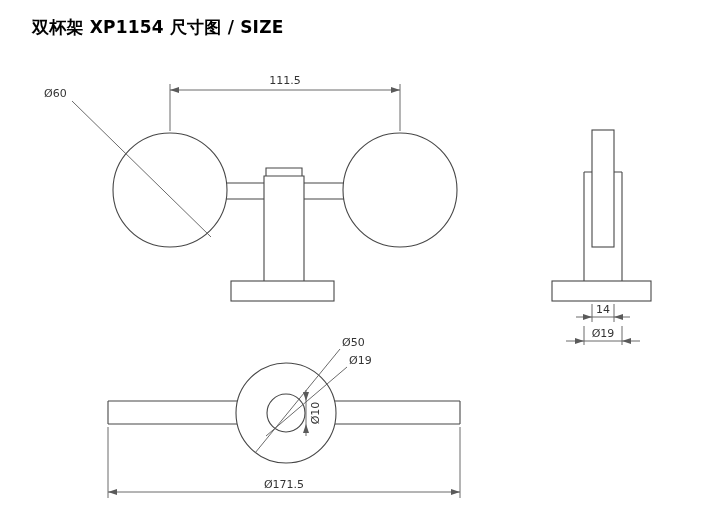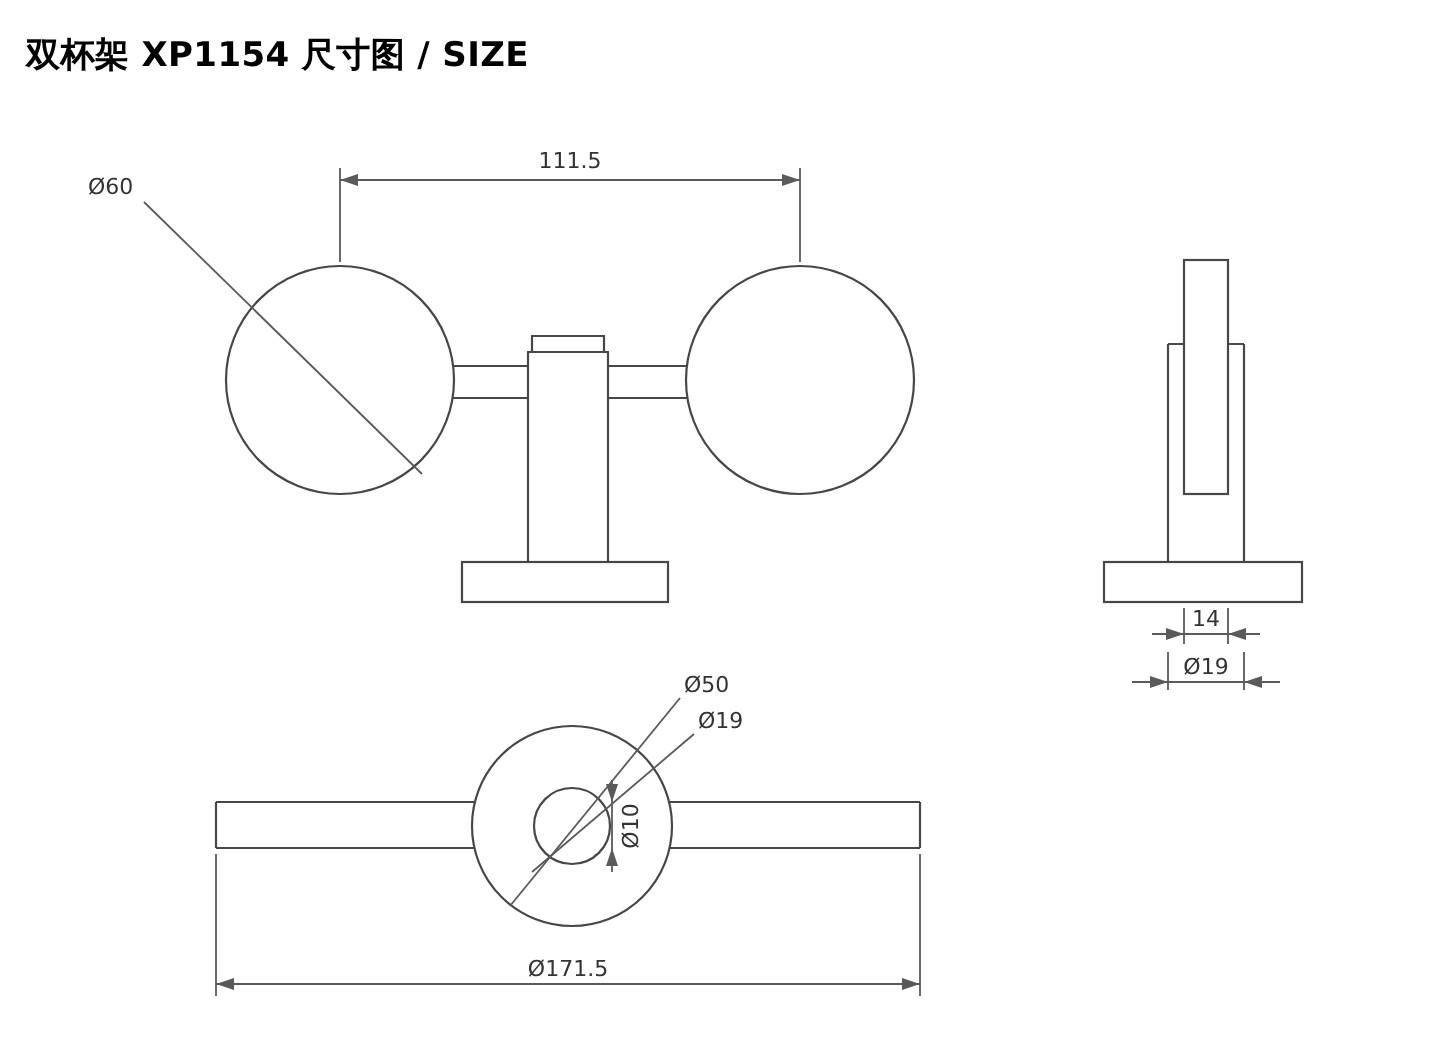--- a/index.html
+++ b/index.html
@@ -1,21 +1,21 @@
 <!DOCTYPE html>
 <html><head>
 <meta charset="utf-8">
 <style>
   html,body{margin:0;padding:0;background:#fff;}
   .canvas{
     position:relative;width:718px;height:529px;background:#ffffff;overflow:hidden;
     font-family:"DejaVu Sans","Liberation Sans",sans-serif;
   }
   .title{
-    position:absolute;left:13px;top:16px;font-size:17px;font-weight:bold;
+    position:absolute;left:32px;top:16px;font-size:17px;font-weight:bold;
     color:#000;letter-spacing:0.2px;white-space:nowrap;
   }
   svg{position:absolute;left:0;top:0;}
   g.view{stroke:#474747;stroke-width:1.1;fill:none;}
   .dim{stroke:#5a5a5a;stroke-width:0.9;}
   .arrow{fill:#5a5a5a;stroke:none;}
   .dim-text{
     fill:#333;stroke:none;font-size:11px;
     font-family:"DejaVu Sans","Liberation Sans",sans-serif;
   }

